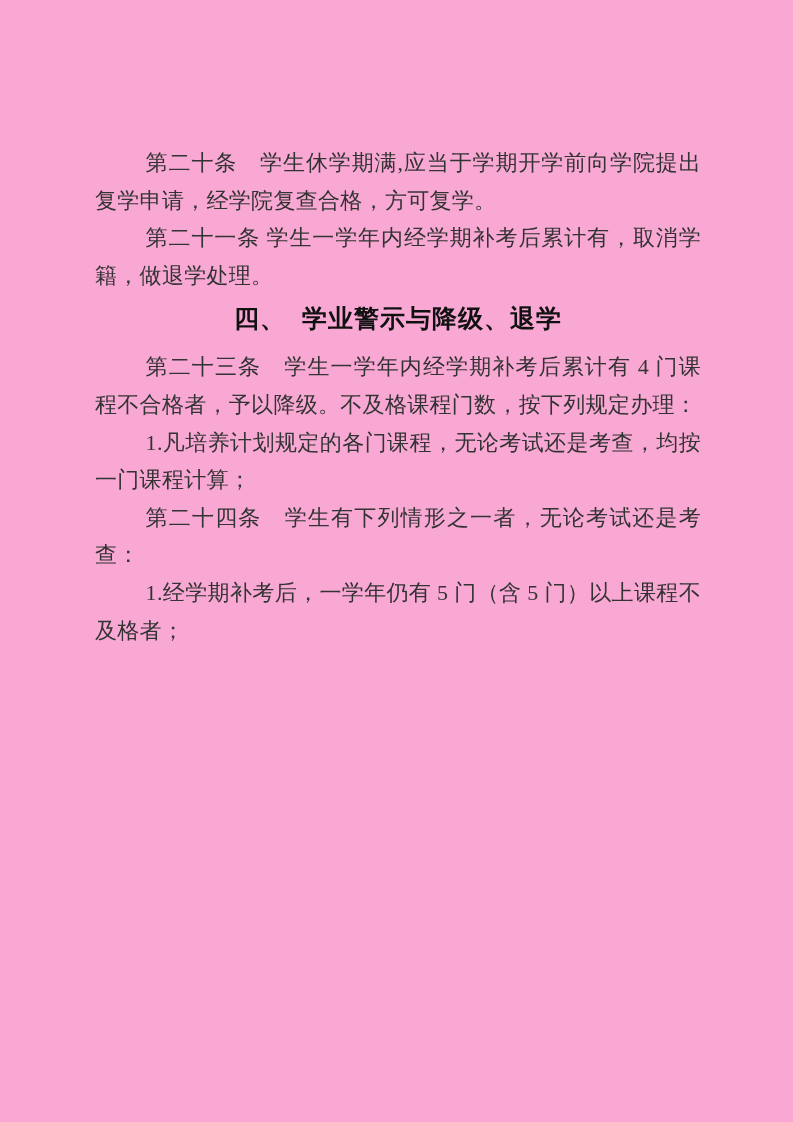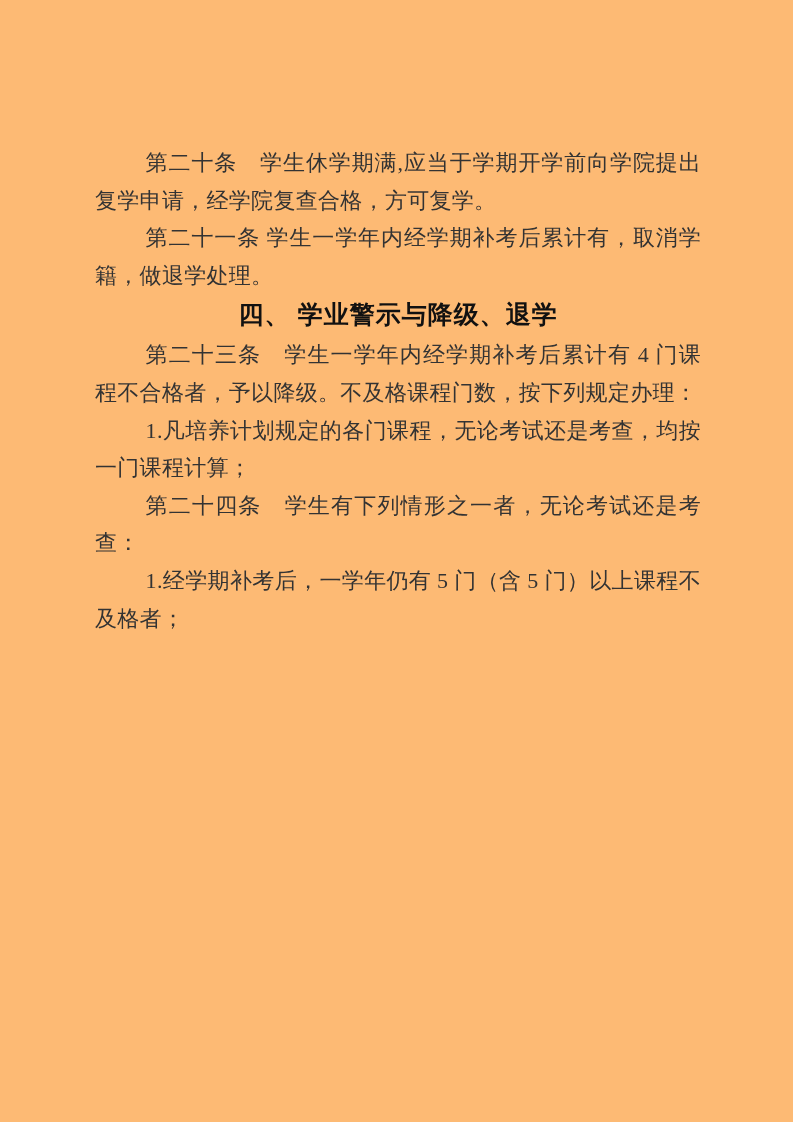--- a/index.html
+++ b/index.html
@@ -4,21 +4,21 @@
 <style>
   html, body {
     margin: 0;
     padding: 0;
     background: #ffffff;
   }
   .page {
     position: relative;
     width: 793px;
     height: 1122px;
-    background: #fdba74;
+    background: #f9a8d4;
     overflow: hidden;
   }
   .content {
     position: absolute;
     left: 95px;
     top: 144px;
     width: 606px;
     color: #333333;
     font-family: "Liberation Serif", "DejaVu Serif", serif;
   }
@@ -27,29 +27,29 @@
     padding: 0;
     font-size: 22px;
     line-height: 37.6px;
     text-align: justify;
     text-justify: inter-character;
     text-indent: 2.3em;
     letter-spacing: 0.3px;
     color: #333333;
   }
   h2.section {
-    margin: 2px;
+    margin: 8px;
     padding: 0;
     font-size: 25px;
     line-height: 38px;
     text-align: center;
     font-weight: 700;
     letter-spacing: 1px;
     color: #111111;
-    font-family: Liberation Serif, serif;
+    font-family: Liberation Mono, monospace;
   }
 </style>
 </head>
 <body>
 
 <div class="page">
   <div class="content">
     <p class="body">第二十条　学生休学期满,应当于学期开学前向学院提出复学申请，经学院复查合格，方可复学。</p>
     <p class="body">第二十一条 学生一学年内经学期补考后累计有，取消学籍，做退学处理。</p>
     <h2 class="section">四、 学业警示与降级、退学</h2>

